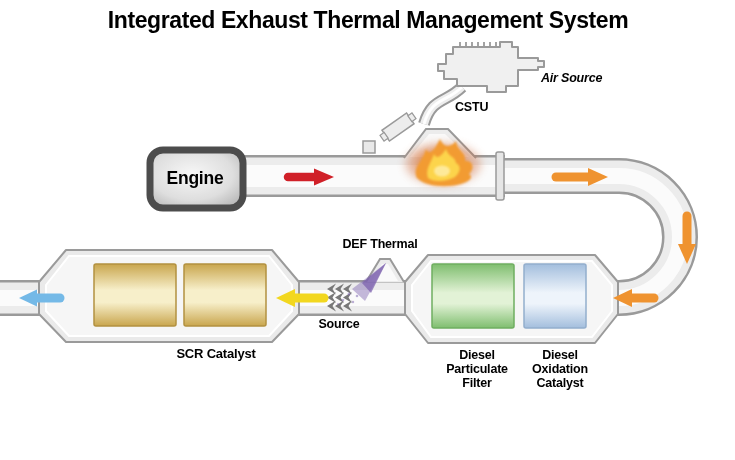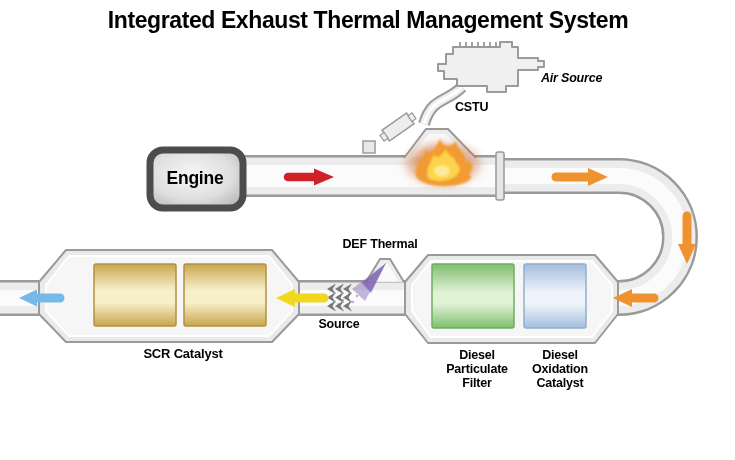--- a/index.html
+++ b/index.html
@@ -5,21 +5,21 @@
   html,body{margin:0;padding:0;background:#fff;}
   .stage{position:relative;width:735px;height:460px;background:#ffffff;overflow:hidden;
          font-family:"Liberation Sans","DejaVu Sans",sans-serif;}
   svg{position:absolute;left:0;top:0;}
   .lbl{position:absolute;font-weight:700;color:#000;white-space:pre-line;line-height:1.1;
        letter-spacing:-0.2px;font-size:12.5px;}
   .ctr{transform:translateX(-50%);text-align:center;}
   .title{font-size:23px;letter-spacing:-0.4px;white-space:nowrap;}
   .engine-lbl{left:150px;top:150px;width:90px;height:58px;display:flex;align-items:center;
               justify-content:center;font-size:17.5px;padding-right:14px;}
-  .scr-lbl{font-size:13px;}
+  .scr-lbl{font-size:13px;margin-left:33px;}
 </style>
 </head>
 <body>
 
 <div class="stage">
 
 <svg width="735" height="460" viewBox="0 0 735 460">
   <defs>
     <radialGradient id="engGrad" cx="0.45" cy="0.42" r="0.8">
       <stop offset="0" stop-color="#f7f7f7"></stop>

